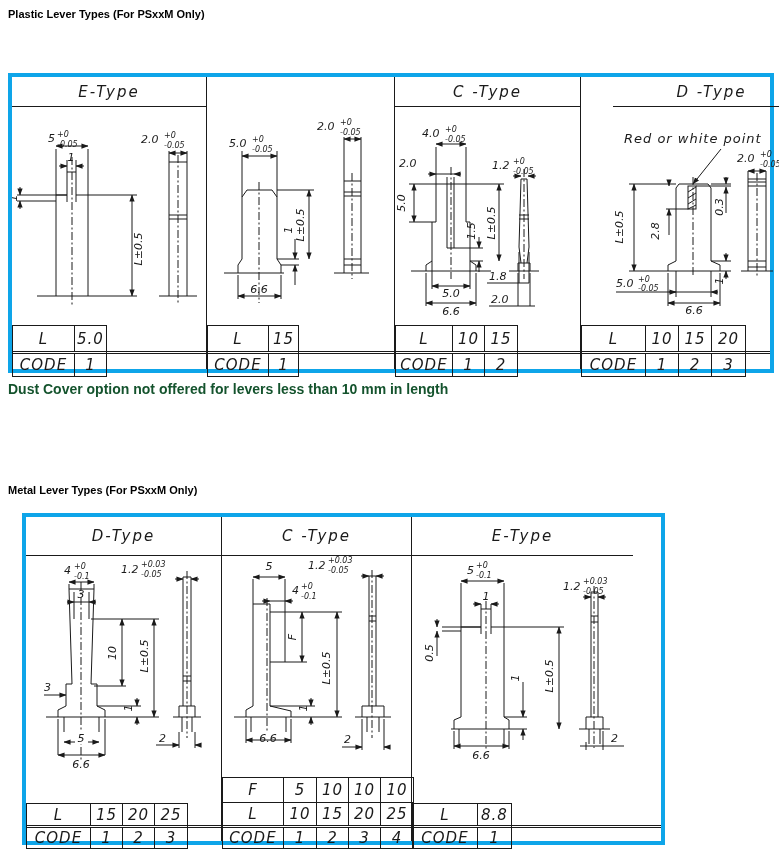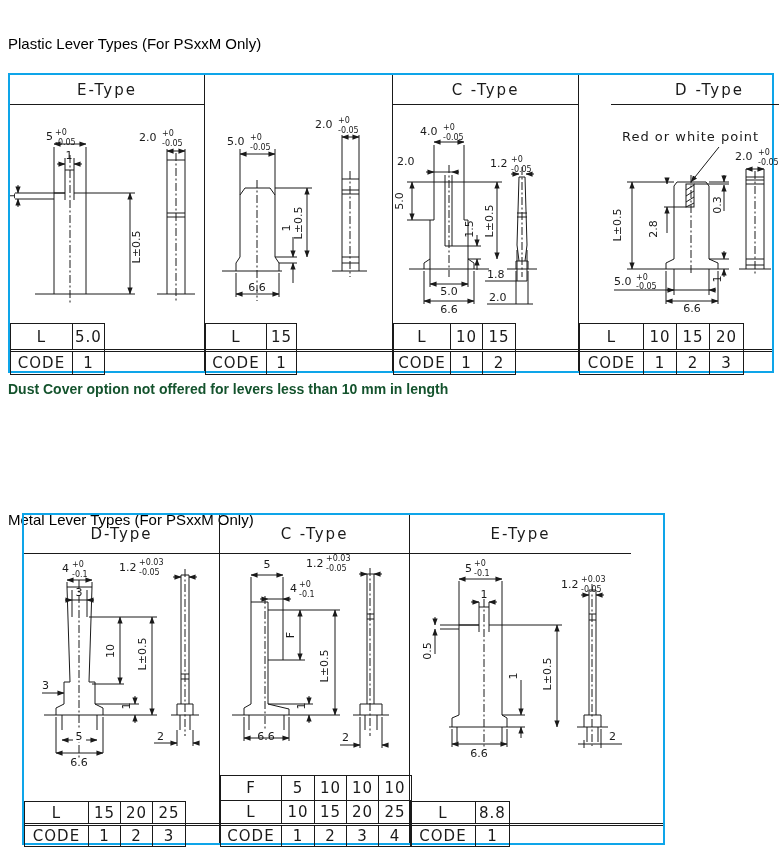--- a/index.html
+++ b/index.html
@@ -1,22 +1,22 @@
 <!DOCTYPE html>
 <html><head>
 <meta charset="utf-8">
 <style>
   html,body{margin:0;padding:0;}
   body{width:779px;height:852px;position:relative;background:#fff;
        font-family:"DejaVu Sans",sans-serif;color:#1a1a1a;}
   .title{position:absolute;font-family:"Liberation Sans",sans-serif;
-         font-weight:normal;font-size:15px;color:#000;white-space:nowrap;margin-top:27px;}
+         font-weight:bold;font-size:11px;color:#000;white-space:nowrap;}
   .note{position:absolute;font-family:"Liberation Sans",sans-serif;
         font-weight:bold;font-size:14px;color:#14532d;white-space:nowrap;}
-  .bigtable{position:absolute;border:2px solid #0ea5e9;box-sizing:border-box;}
+  .bigtable{position:absolute;border:4px solid #0ea5e9;box-sizing:border-box;font-style:italic;}
   .col{position:absolute;top:0;bottom:0;border-right:1px solid #1a1a1a;box-sizing:border-box;}
   .col.last{border-right:none;}
   .hdr{display:flex;align-items:center;justify-content:center;
        font-size:15px;letter-spacing:2px;border-bottom:1px solid #1a1a1a;box-sizing:border-box;}
   .draw{position:absolute;left:0;}
   .draw path{stroke:#1a1a1a;stroke-width:1;fill:none;}
   .draw path.cl{stroke-dasharray:8 2.5 2 2.5;}
   .draw path.dm{marker-start:url(#ar);marker-end:url(#ar);}
   .draw path.dme{marker-end:url(#ar);}
   .draw text{stroke:none;fill:#1a1a1a;font-size:11px;font-family:"DejaVu Sans",sans-serif;}

